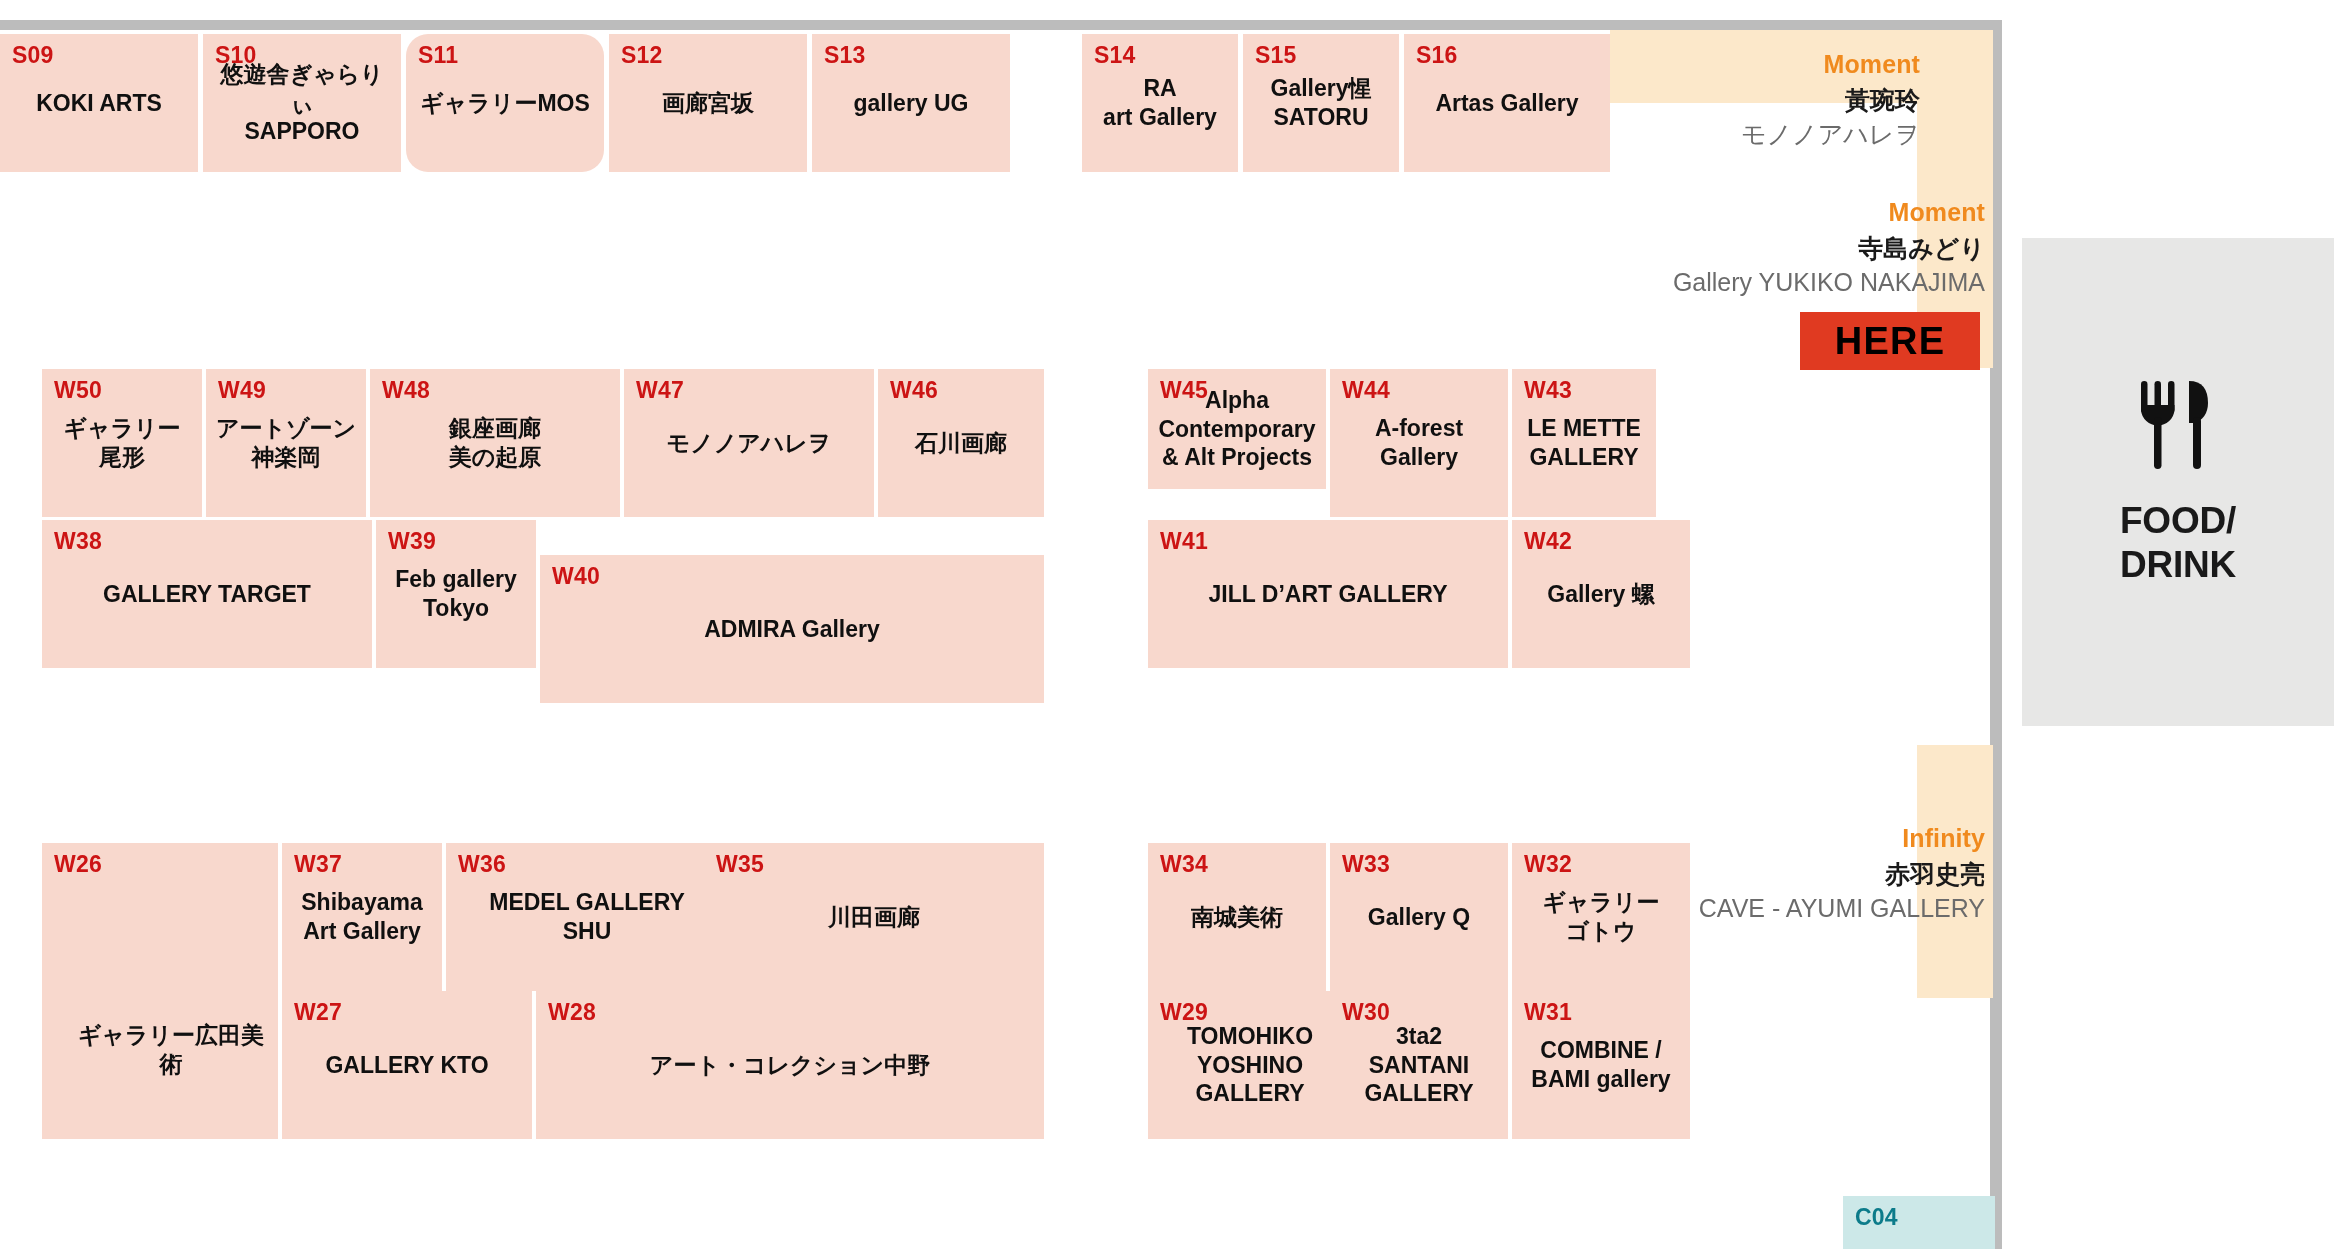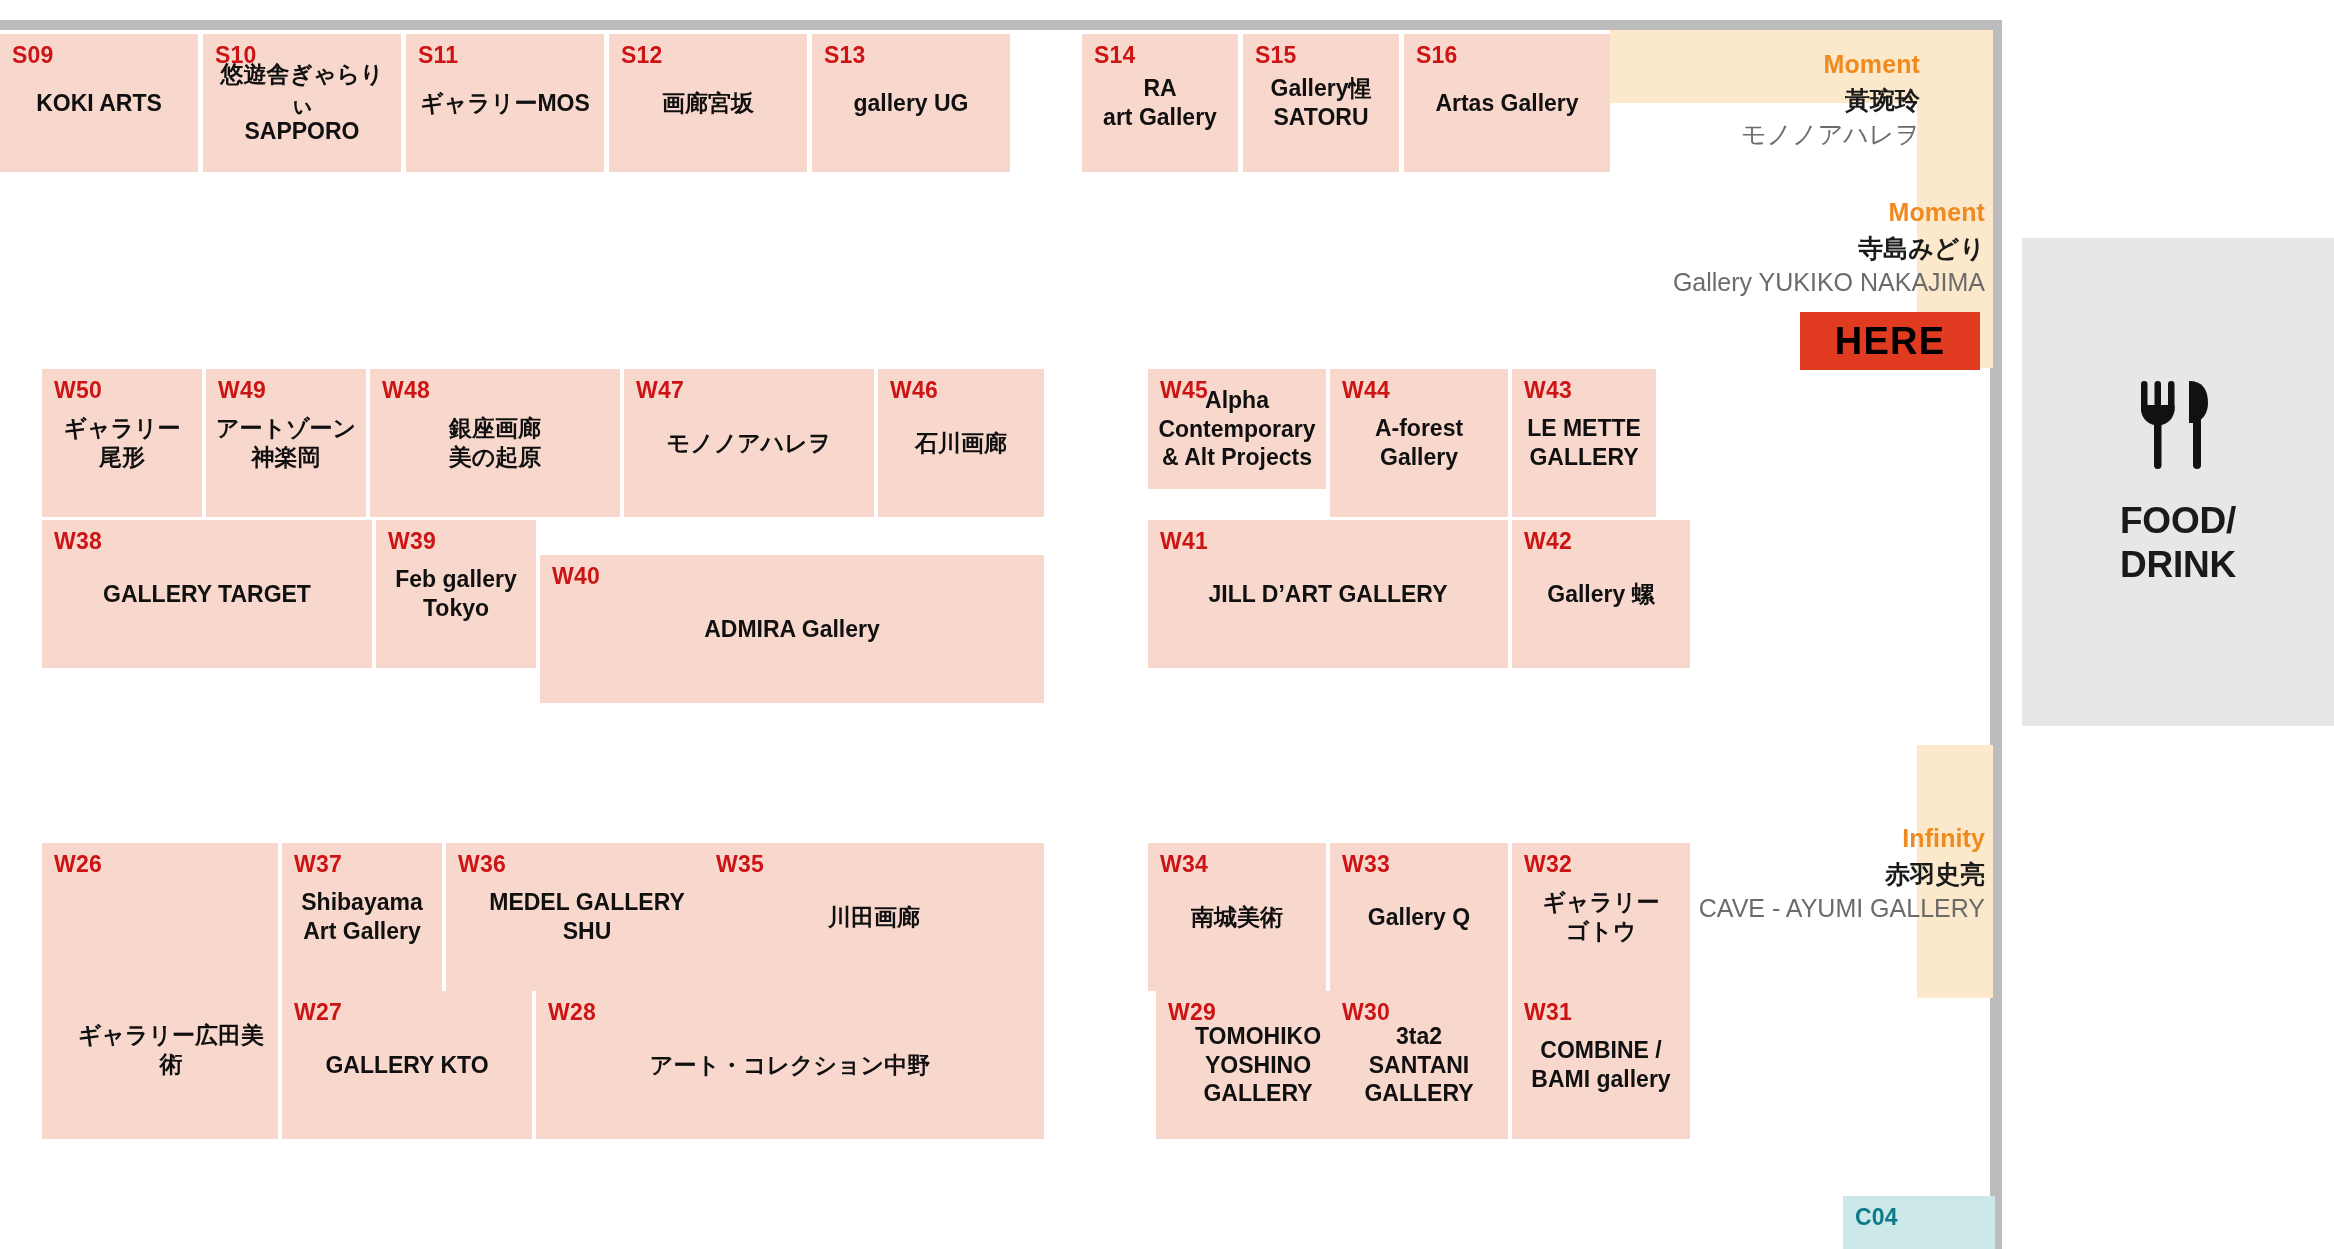--- a/index.html
+++ b/index.html
@@ -178,21 +178,21 @@
   </div>
 
   <div class="booth" style="left:0px; top:34px; width:198px; height:138px;">
     <div class="booth-code">S09</div>
     <div class="booth-name name-mid">KOKI ARTS</div>
   </div>
   <div class="booth" style="left:203px; top:34px; width:198px; height:138px;">
     <div class="booth-code">S10</div>
     <div class="booth-name name-mid">悠遊舎ぎゃらりぃ<br>SAPPORO</div>
   </div>
-  <div class="booth" style="left:406px; top:34px; width:198px; height:138px;">
+  <div class="booth" style="left:406px; top:34px; width:198px; height:138px;border-radius:22px;">
     <div class="booth-code">S11</div>
     <div class="booth-name name-mid">ギャラリーMOS</div>
   </div>
   <div class="booth" style="left:609px; top:34px; width:198px; height:138px;">
     <div class="booth-code">S12</div>
     <div class="booth-name name-mid">画廊宮坂</div>
   </div>
   <div class="booth" style="left:812px; top:34px; width:198px; height:138px;">
     <div class="booth-code">S13</div>
     <div class="booth-name name-mid">gallery UG</div>
@@ -299,21 +299,21 @@
 
   <div class="booth" style="left:282px; top:991px; width:250px; height:148px;">
     <div class="booth-code">W27</div>
     <div class="booth-name name-mid">GALLERY KTO</div>
   </div>
   <div class="booth" style="left:536px; top:991px; width:508px; height:148px;">
     <div class="booth-code">W28</div>
     <div class="booth-name name-mid">アート・コレクション中野</div>
   </div>
 
-  <div class="booth" style="left:1148px; top:991px; width:204px; height:148px;margin-left:8px;">
+  <div class="booth" style="left:1148px; top:991px; width:204px; height:148px;">
     <div class="booth-code">W29</div>
     <div class="booth-name name-mid">TOMOHIKO<br>YOSHINO<br>GALLERY</div>
   </div>
   <div class="booth" style="left:1330px; top:991px; width:178px; height:148px;">
     <div class="booth-code">W30</div>
     <div class="booth-name name-mid">3ta2<br>SANTANI<br>GALLERY</div>
   </div>
   <div class="booth" style="left:1512px; top:991px; width:178px; height:148px;">
     <div class="booth-code">W31</div>
     <div class="booth-name name-mid">COMBINE /<br>BAMI gallery</div>

